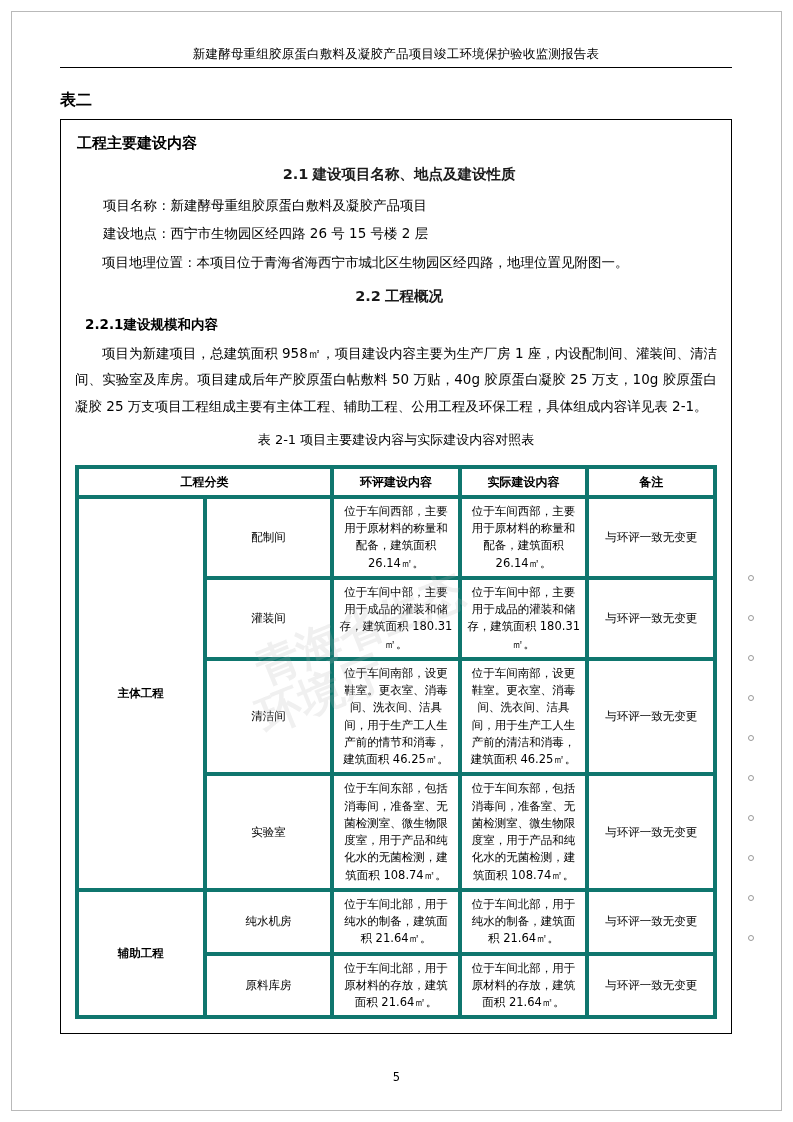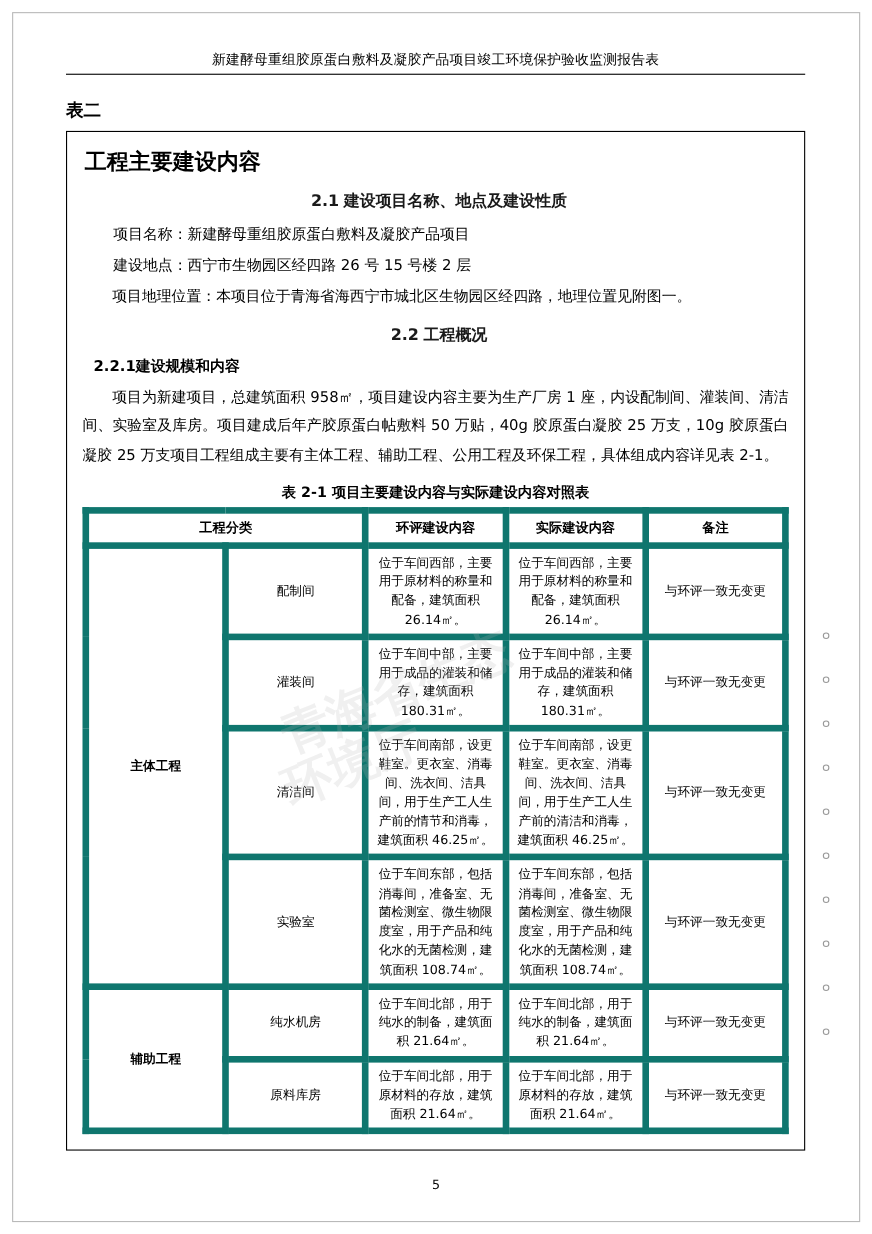--- a/index.html
+++ b/index.html
@@ -49,21 +49,21 @@
     font-weight: bold;
     color: #000;
   }
   .main-box {
     margin-top: 8px;
     border: 1px solid #000;
     padding: 10px 14px 14px 14px;
     box-sizing: border-box;
   }
   .box-title {
-    font-size: 20px;
+    font-size: 15px;
     font-weight: bold;
     margin: 4px 0 10px 2px;
   }
   .h2 {
     font-size: 14.5px;
     font-weight: bold;
     color: #1a1a1a;
     margin: 12px 0 8px 2px;
     text-align: center;
   }
@@ -85,30 +85,30 @@
   .indent2 {
     text-indent: 2em;
     margin-left: 28px;
   }
   .indent-flow {
     text-indent: 2em;
   }
   .tbl-caption {
     text-align: center;
     font-size: 13px;
-    font-weight: bold;
-    margin: 12px 0 4px 0;
+    font-weight: normal;
+    margin: 12px 0 16px 0;
   }
   table.maintbl {
     border-collapse: collapse;
     width: 100%;
     table-layout: fixed;
   }
   table.maintbl th, table.maintbl td {
-    border: 6px solid #0f766e;
+    border: 4px solid #0f766e;
     font-size: 11.5px;
     padding: 4px 5px;
     vertical-align: middle;
     line-height: 1.5;
   }
   table.maintbl th {
     text-align: center;
     font-weight: bold;
     font-size: 12px;
   }

